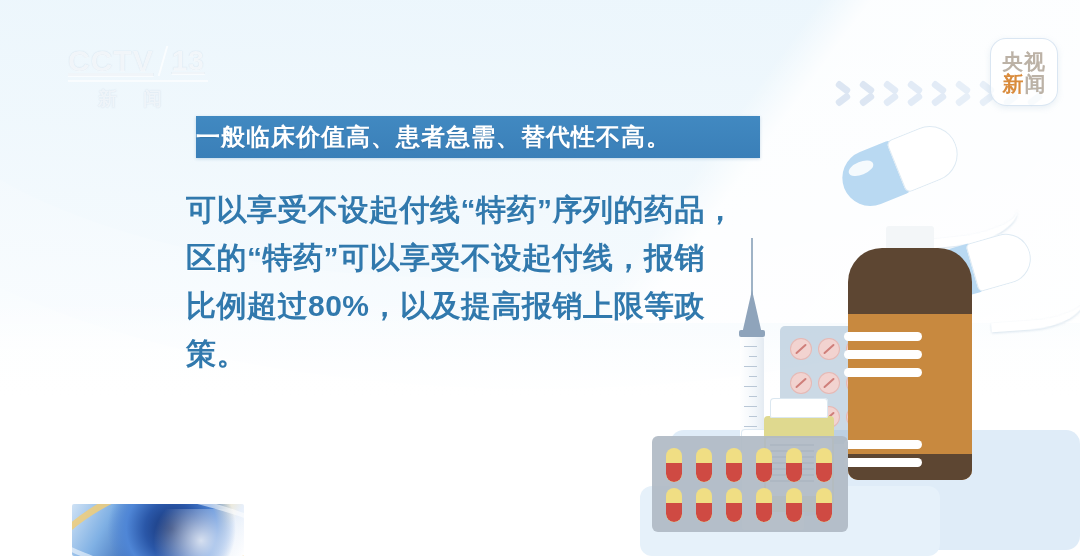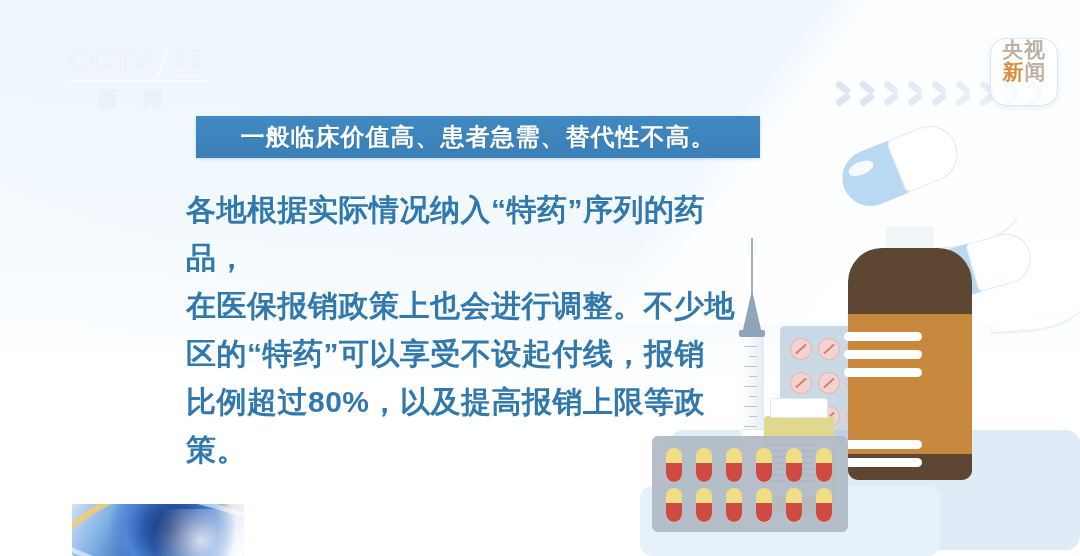--- a/index.html
+++ b/index.html
@@ -82,21 +82,21 @@
     font-size:19px;font-weight:700;color:rgba(255,255,255,.72);
     text-shadow:0 0 1px rgba(150,180,210,.5);
   }
 
   
   .app-icon{
     position:absolute;right:22px;top:38px;width:66px;height:66px;
     border-radius:16px;background:rgba(255,255,255,.72);
     border:1px solid rgba(205,222,238,.75);
     box-shadow:0 2px 6px rgba(140,170,200,.18);
-    display:flex;flex-direction:column;align-items:center;justify-content:flex-start;
+    display:flex;flex-direction:column;align-items:center;justify-content:center;
     gap:1px;
   }
   .app-icon .l1{font-size:21px;font-weight:700;color:rgba(176,164,150,.85);letter-spacing:1px;line-height:1;}
   .app-icon .l2{display:flex;gap:1px;line-height:1;}
   .app-icon .l2 .a{font-size:21px;font-weight:700;color:#d98b3c;}
   .app-icon .l2 .b{font-size:21px;font-weight:700;color:rgba(176,164,150,.85);}
 
   
   .title-row{
     position:absolute;left:196px;top:66px;display:flex;align-items:center;gap:20px;
@@ -104,21 +104,21 @@
   .sq{width:11px;height:11px;background:#3b83bd;display:block;}
   .title-text{
     font-size:30px;font-weight:700;color:#2f79b0;letter-spacing:2px;
     line-height:1;
   }
 
   
   .banner{
     position:absolute;left:196px;top:116px;width:564px;height:42px;
     background:linear-gradient(180deg,#4189c1 0%,#3a7fb8 100%);
-    display:flex;align-items:center;justify-content:center;
+    display:flex;align-items:center;justify-content:flex-start;
     box-shadow:0 1px 3px rgba(60,120,170,.25);
   }
   .banner-text{
     color:#ffffff;font-size:24px;font-weight:700;letter-spacing:1px;
     text-shadow:0 1px 1px rgba(30,80,120,.25);
     white-space:nowrap;
   }
 
   
   .body-copy{
@@ -353,22 +353,21 @@
       <span class="b">闻</span>
     </div>
   </div>
 
 
   <div class="banner">
     <span class="banner-text">一般临床价值高、患者急需、替代性不高。</span>
   </div>
 
   <div class="body-copy">
-    <p>各地根据实际情况纳入“特药”序列的药品，</p>
-    <p>在医保报销政策上也会进行调整。不少地</p>
+    <p>可以享受不设起付线“特药”序列的药品，</p>
     <p>区的“特药”可以享受不设起付线，报销</p>
     <p>比例超过80%，以及提高报销上限等政策。</p>
   </div>
 
   <div class="illus">
 
     <div class="il shelf"></div>
     <div class="il shelf2"></div>
 
     <div class="il cap1">

